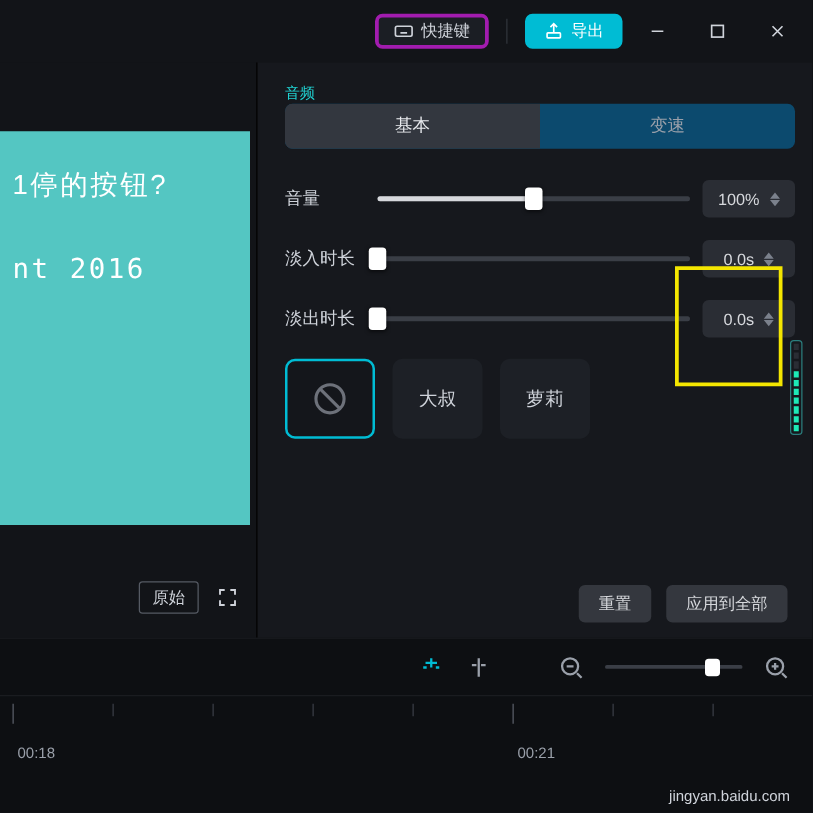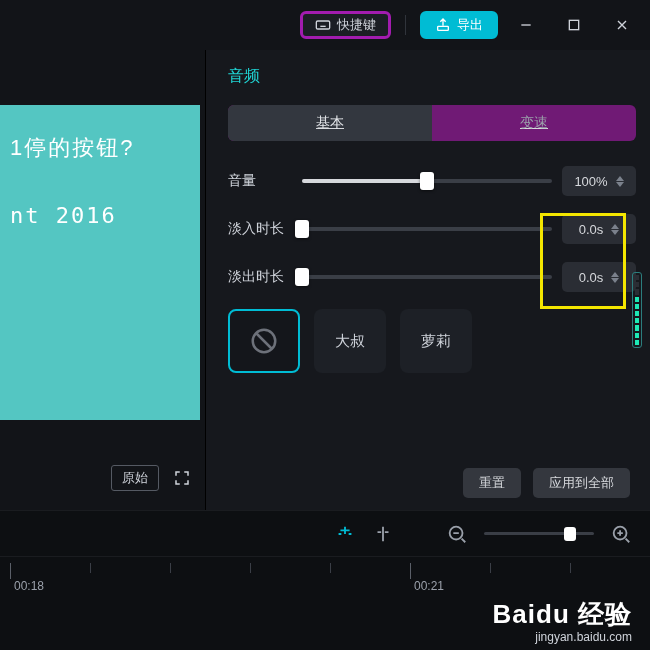--- a/index.html
+++ b/index.html
@@ -69,26 +69,25 @@
     font-size: 13px; color: #cfd3da; cursor: pointer;
   }
   .expand-icon { width: 18px; height: 18px; cursor: pointer; }
 
   
   .panel {
     flex: 1; background: #16181d;
     border-left: 1px solid #000; padding: 16px 14px 10px 22px;
     position: relative;
   }
-  .panel-title { color: #20d3d3; font-size: 16px; margin-bottom: 18px; }
+  .panel-title { color: #20d3d3; font-size: 12px; }
   .tab-row {
-    display: flex; gap: 0; background: #701a75;
+    display: flex; gap: 0; background: #0c4a6e;
     border-radius: 6px; overflow: hidden; height: 36px;
     margin-bottom: 24px;
-    text-decoration: underline;
   }
   .tab {
     flex: 1; display: flex; align-items: center; justify-content: center;
     color: #9aa0aa; cursor: pointer; font-size: 14px;
   }
   .tab.active { background: #33373f; color: #e8eaee; }
 
   .ctrl-row {
     display: flex; align-items: center; height: 32px;
     margin-bottom: 16px; gap: 10px;
@@ -180,21 +179,21 @@
   .ruler {
     height: 60px; background: #0d0f12; position: relative;
     border-top: 1px solid #1a1c20; color: #9aa0aa; font-size: 12px;
   }
   .tick { position: absolute; top: 0; height: 100%; }
   .tick::before {
     content: ""; position: absolute; left: 0; top: 6px;
     width: 1px; height: 10px; background: #3a3e46;
   }
   .tick-major::before { height: 16px; background: #5a5f68; }
-  .tick-label { position: absolute; top: 22px; left: 4px; white-space: nowrap; text-align: right; }
+  .tick-label { position: absolute; top: 38px; left: 4px; white-space: nowrap; text-align: right; }
 
   
   .watermark {
     position: absolute; right: 18px; bottom: 6px;
     text-align: right; color: #fff;
   }
   .wm-top { font-size: 26px; font-weight: bold; letter-spacing: 1px; }
   .wm-top .accent { color: #fff; }
   .wm-sub { font-size: 12px; color: #cfd3da; margin-top: -2px; }
 </style>
@@ -363,17 +362,14 @@
   <div class="tick" style="left:250px"></div>
   <div class="tick" style="left:330px"></div>
   <div class="tick tick-major" style="left:410px">
     <span class="tick-label">00:21</span>
   </div>
   <div class="tick" style="left:490px"></div>
   <div class="tick" style="left:570px"></div>
 </div>
 
 <div class="watermark">
-  <div class="wm-top">
-    <span>Bai</span><span class="accent">du</span>&nbsp;<span>经验</span>
-  </div>
   <div class="wm-sub">jingyan.baidu.com</div>
 </div>
 
 </body></html>

